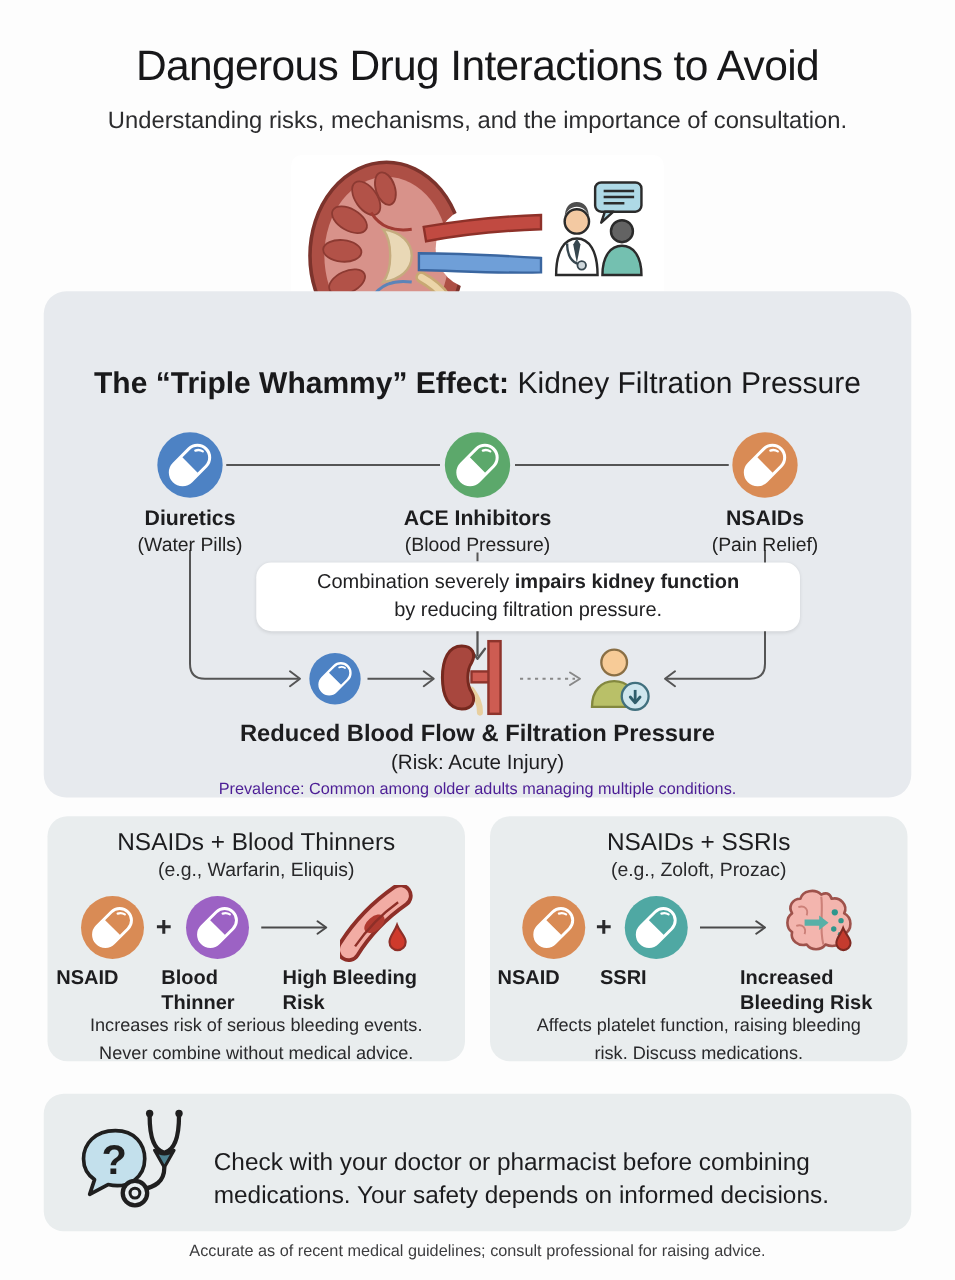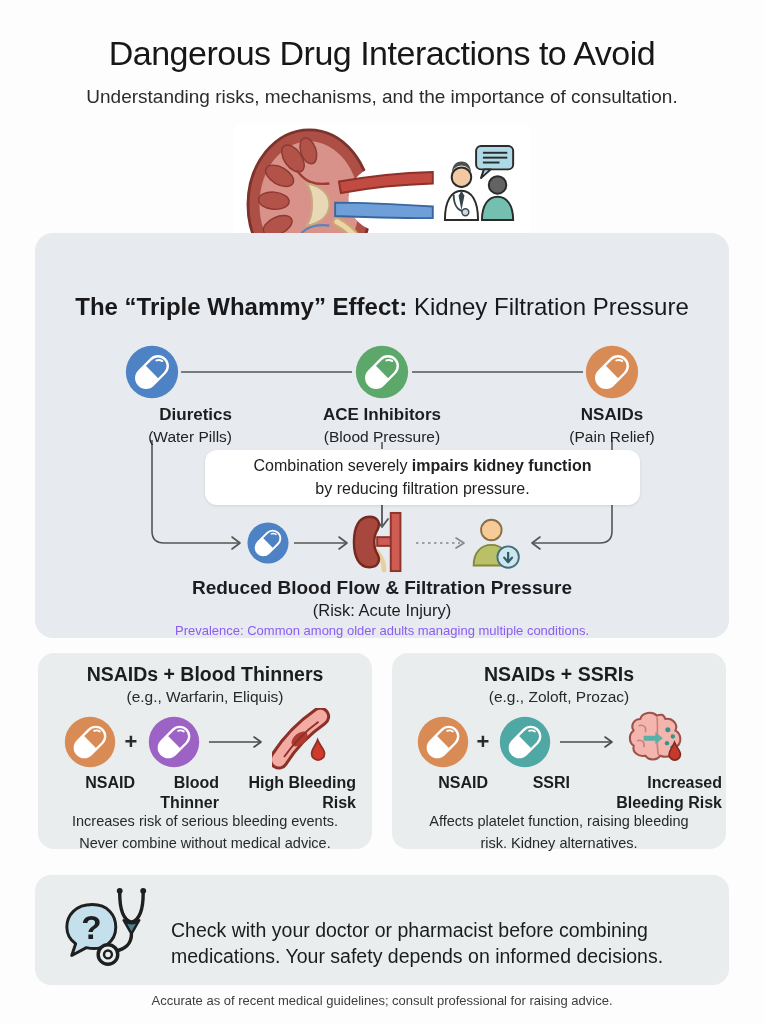--- a/index.html
+++ b/index.html
@@ -14,26 +14,26 @@
   .panel{left:35px;top:233px;width:694px;height:405px;background:#e7eaee;border-radius:18px;}
   .panel-heading{top:60px;font-size:24px;color:#19191b;}
   .drug-label{width:160px;text-align:center;top:171px;line-height:22px;}
   .drug-name{font-size:17px;font-weight:700;}
   .drug-sub{font-size:15.5px;color:#222;}
   .combo-box{left:170px;top:217px;width:435px;background:#ffffff;border-radius:12px;
              font-size:16px;line-height:23px;text-align:center;padding:4px 0 5px 0;
              box-shadow:0 1px 3px rgba(0,0,0,0.10);color:#212123;}
   .result-title{top:344px;font-size:19px;font-weight:700;}
   .result-sub{top:368px;font-size:16.5px;}
-  .prevalence{top:390px;font-size:13px;color:#8b5cf6;}
+  .prevalence{top:390px;font-size:13px;color:#4c1d95;}
   .card{top:653px;width:334px;height:196px;background:#e9edee;border-radius:16px;}
-  .card-title{top:10px;font-size:19.5px;font-weight:700;}
+  .card-title{top:10px;font-size:19.5px;font-weight:400;}
   .card-sub{top:35px;font-size:15.5px;color:#29292b;}
   .plus{top:76px;width:30px;text-align:center;font-size:22px;font-weight:700;color:#2a2a2c;}
-  .item-label{top:120px;text-align:right;font-size:16px;font-weight:700;line-height:20px;}
+  .item-label{top:120px;text-align:left;font-size:16px;font-weight:700;line-height:20px;}
   .card-body{top:157px;font-size:14.5px;line-height:22px;color:#29292b;}
   .banner{left:35px;top:875px;width:694px;height:110px;background:#e9edee;border-radius:16px;}
   .banner-title{left:136px;top:16px;font-size:19.5px;font-weight:700;color:#17171a;}
   .banner-body{left:136px;top:42px;font-size:19.5px;line-height:26px;color:#1c1c1e;}
   .footer{top:993px;font-size:13px;color:#3d3d3f;}
   svg{display:block;}
   .hidden-defs{position:absolute;width:0;height:0;overflow:hidden;}
 </style>
 </head>
 <body>
@@ -116,21 +116,21 @@
     </svg>
     <svg class="abs" style="left:319px;top:111px;" width="56" height="56" viewBox="0 0 60 60">
       <circle cx="30" cy="30" r="28" fill="#5ca86b"></circle>
         <use href="#capsule"></use>
     </svg>
     <svg class="abs" style="left:549px;top:111px;" width="56" height="56" viewBox="0 0 60 60">
       <circle cx="30" cy="30" r="28" fill="#d98b55"></circle>
         <use href="#capsule"></use>
     </svg>
 
-    <div class="abs drug-label" style="left:37px;text-align:right;">
+    <div class="abs drug-label" style="left:37px;">
       <div class="drug-name">Diuretics</div>
       <div class="drug-sub">(Water Pills)</div>
     </div>
     <div class="abs drug-label" style="left:267px;">
       <div class="drug-name">ACE Inhibitors</div>
       <div class="drug-sub">(Blood Pressure)</div>
     </div>
     <div class="abs drug-label" style="left:497px;">
       <div class="drug-name">NSAIDs</div>
       <div class="drug-sub">(Pain Relief)</div>
@@ -222,21 +222,21 @@
       <circle cx="55" cy="33" r="2.6" fill="#2f968c"></circle>
       <circle cx="48" cy="41" r="2.6" fill="#2f968c"></circle>
       <circle cx="54" cy="46" r="2.2" fill="#2f968c"></circle>
       <path d="M57,40 C54.8,46 50.5,49.5 50.5,54.5 a6.8,6.8 0 0 0 13.6,0 C64.1,49.5 59.2,46 57,40 Z" fill="#c43b2e" stroke="#7e2a22" stroke-width="2"></path>
     </svg>
 
     <div class="abs item-label" style="left:6px;width:90px;">NSAID</div>
     <div class="abs item-label" style="left:88px;width:90px;">SSRI</div>
     <div class="abs item-label" style="left:200px;width:130px;">Increased Bleeding Risk</div>
 
-    <div class="abs ctr card-body"><span>Affects platelet function, raising bleeding</span><br><span>risk. Kidney alternatives.</span></div>
+    <div class="abs ctr card-body"><span>Affects platelet function, raising bleeding</span><br><span>risk. Discuss medications.</span></div>
   </section>
 
   <section class="abs banner">
     <svg class="abs" style="left:24px;top:8px;" width="94" height="94" viewBox="0 0 96 96">
       <path d="M34,22 C17,22 8,33 8,45 C8,52 11,58 17,62 L13,74 L28,66 C45,70 58,60 58,45 C58,33 50,22 34,22 Z" fill="#c3e0ec" stroke="#1f1f1f" stroke-width="3" stroke-linejoin="round"></path>
       <text x="33" y="57" font-size="34" font-weight="700" text-anchor="middle" fill="#1f1f1f">?</text>
       <path d="M62,10 C62,28 66,38 74,40 C82,38 86,28 86,10" fill="none" stroke="#1f1f1f" stroke-width="3.5" stroke-linecap="round"></path>
       <circle cx="62" cy="8" r="3" fill="#1f1f1f"></circle>
       <circle cx="86" cy="8" r="3" fill="#1f1f1f"></circle>
       <path d="M66,38 L74,52 L82,38 Q74,44 66,38 Z" fill="#4e8291" stroke="#1f1f1f" stroke-width="2.5" stroke-linejoin="round"></path>

